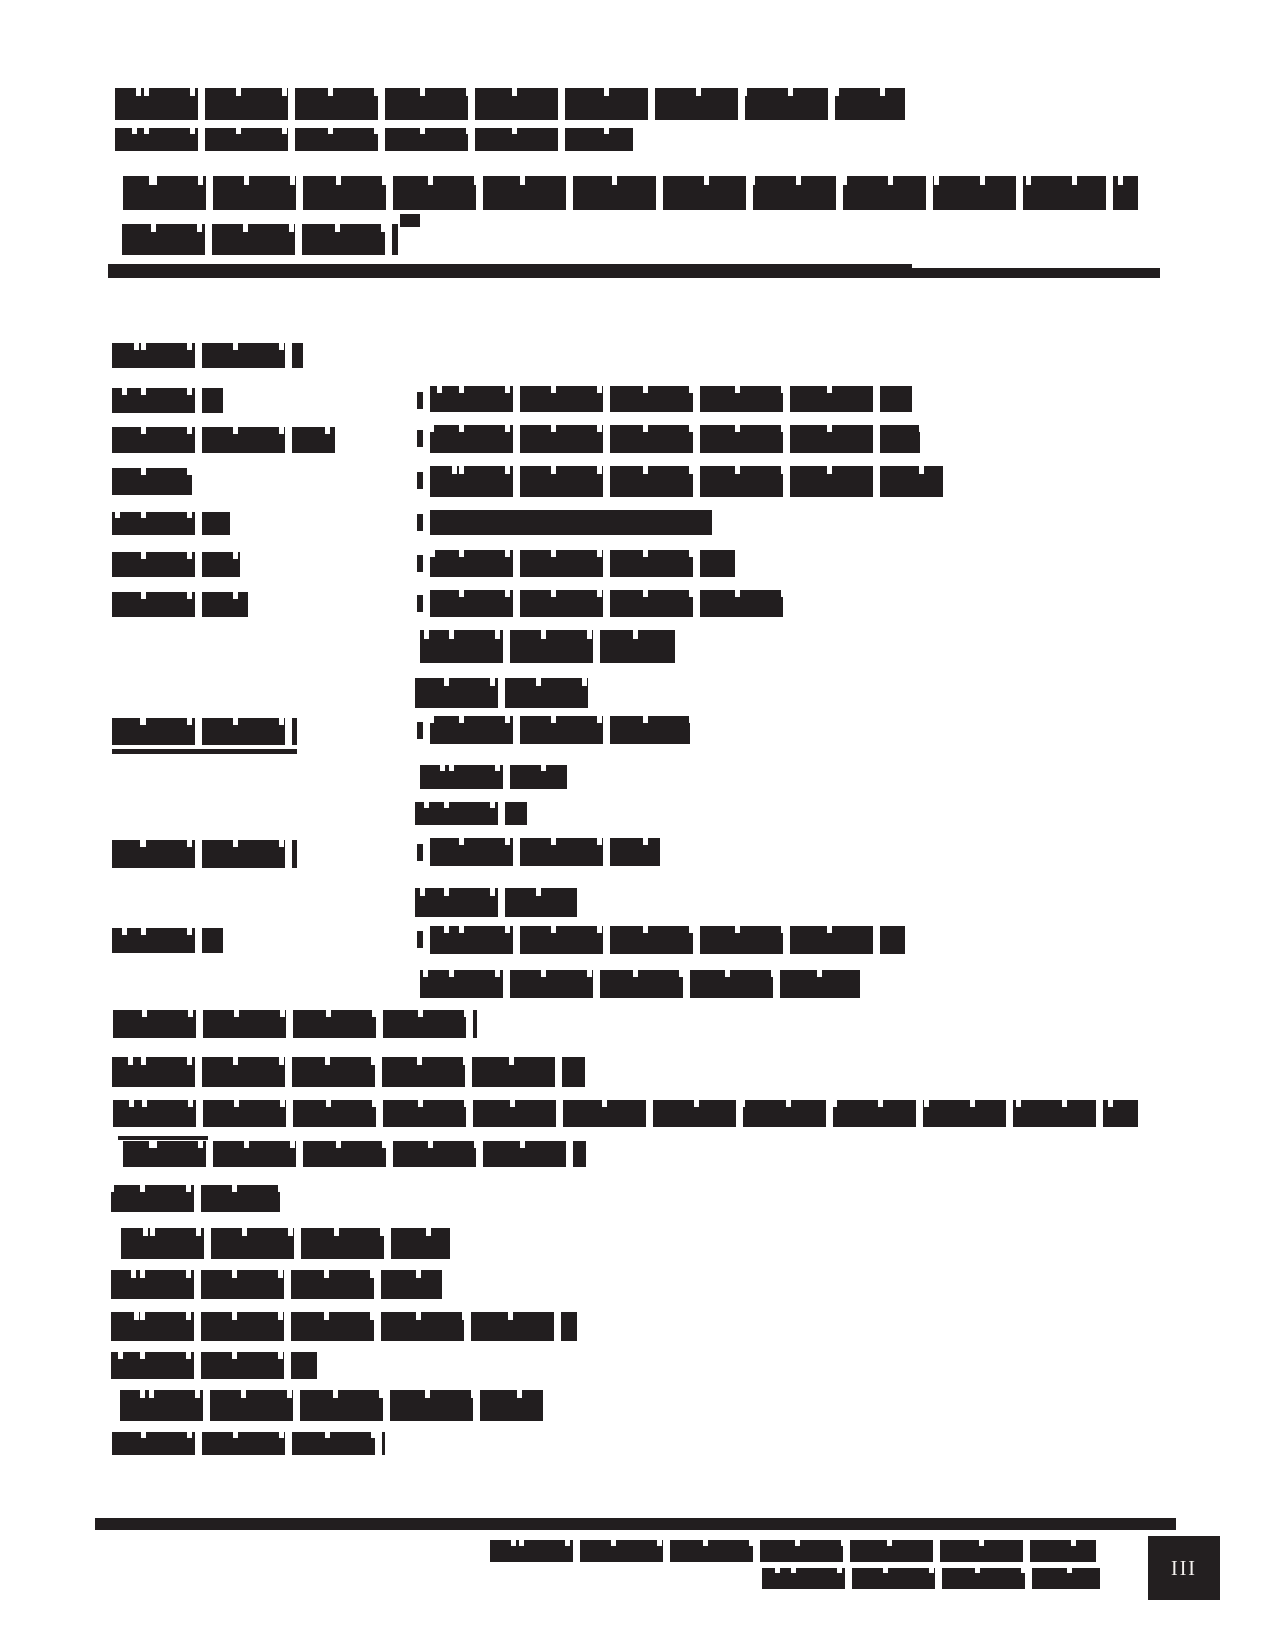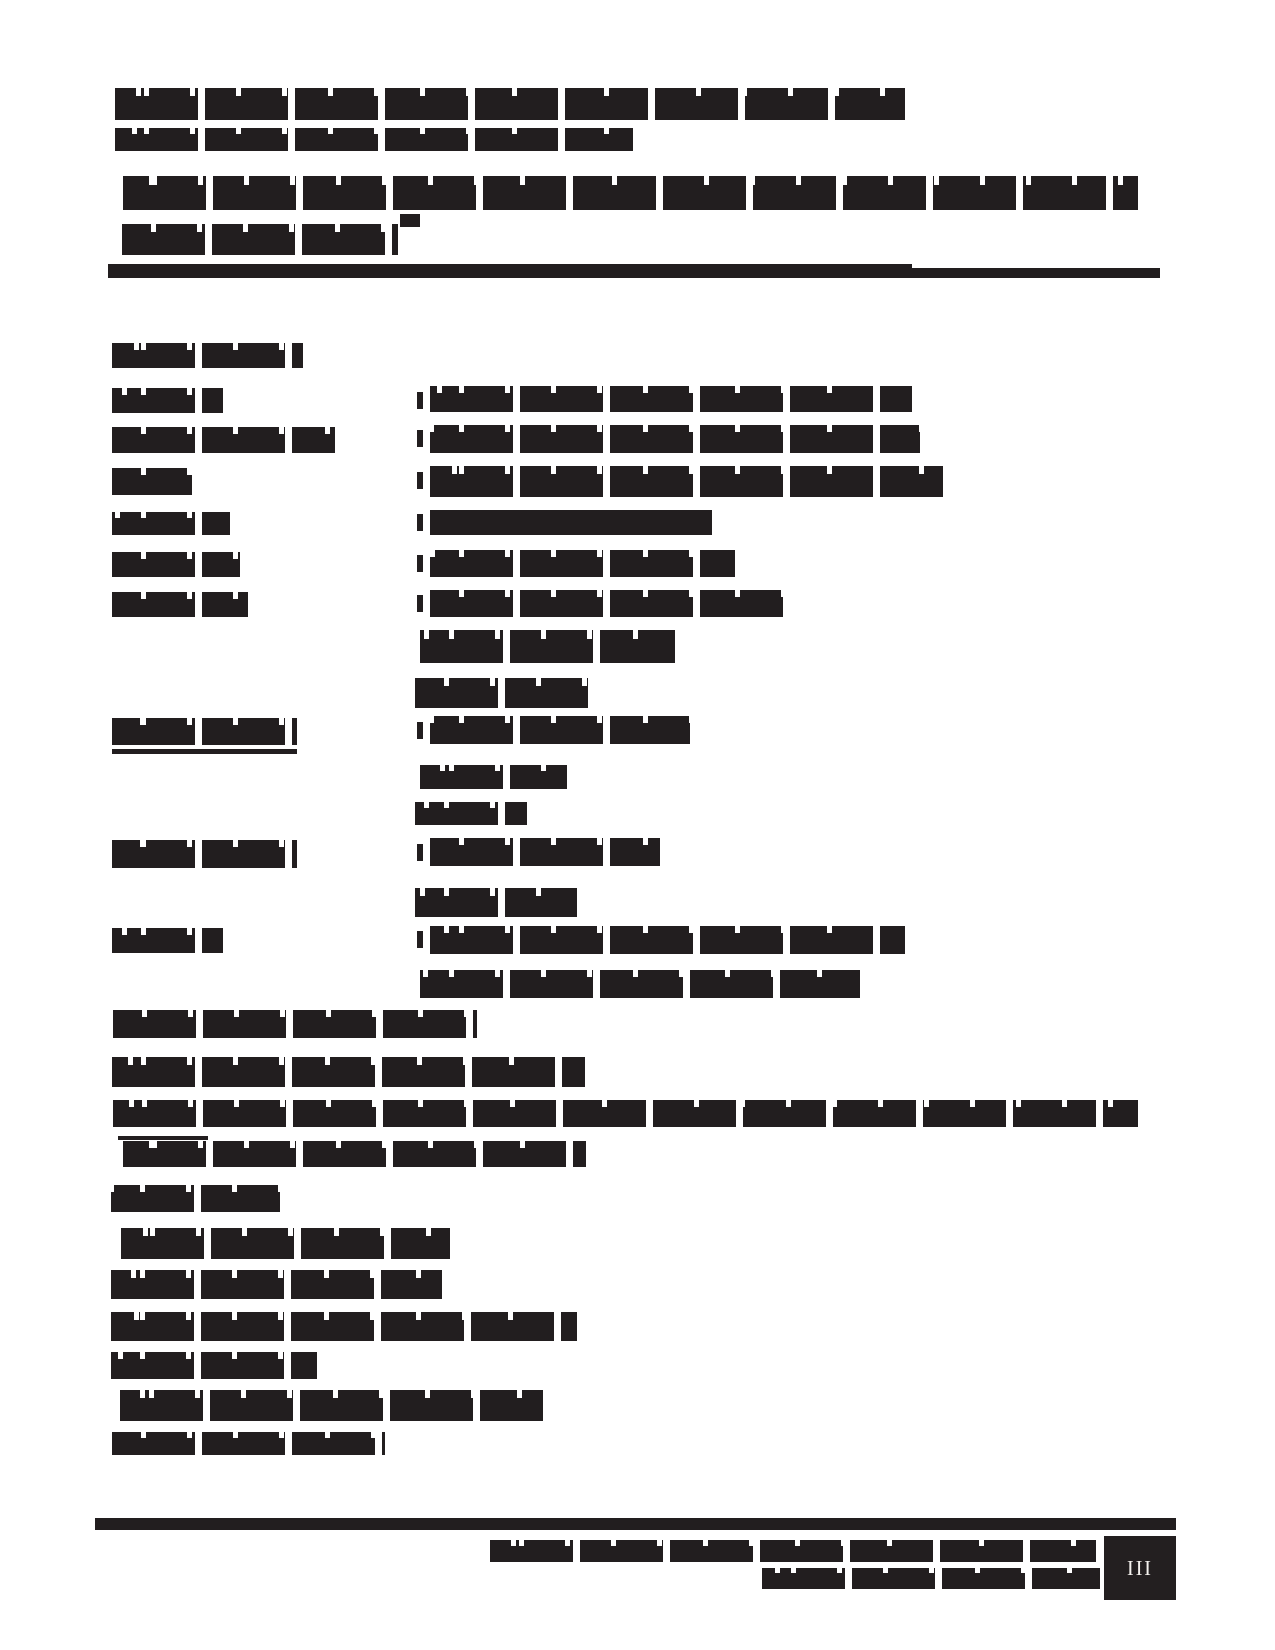--- a/index.html
+++ b/index.html
@@ -91,16 +91,16 @@
       <div class="blk bar" style="left: 121px; top: 1228px; width: 329px; height: 31px;"></div>
       <div class="blk bar" style="left: 111px; top: 1270px; width: 331px; height: 29px;"></div>
       <div class="blk bar" style="left: 111px; top: 1312px; width: 466px; height: 29px;"></div>
       <div class="blk bar" style="left: 111px; top: 1352px; width: 206px; height: 27px;"></div>
       <div class="blk bar" style="left: 120px; top: 1390px; width: 423px; height: 31px;"></div>
       <div class="blk bar" style="left: 112px; top: 1432px; width: 273px; height: 23px;"></div>
       <div class="blk rule" style="left: 95px; top: 1518px; width: 1081px; height: 12px;"></div>
       <div class="blk bar" style="left: 490px; top: 1540px; width: 606px; height: 22px;"></div>
       <div class="blk bar" style="left: 762px; top: 1568px; width: 338px; height: 21px;"></div>
     </div>
-  <div class="page-number-box" style="background: rgb(35, 31, 32); color: rgb(244, 241, 238);">
+  <div class="page-number-box" style="background: rgb(35, 31, 32); color: rgb(244, 241, 238); margin-left: 44px;">
     <span>III</span>
   </div>
 </div>
 
 </body></html>

